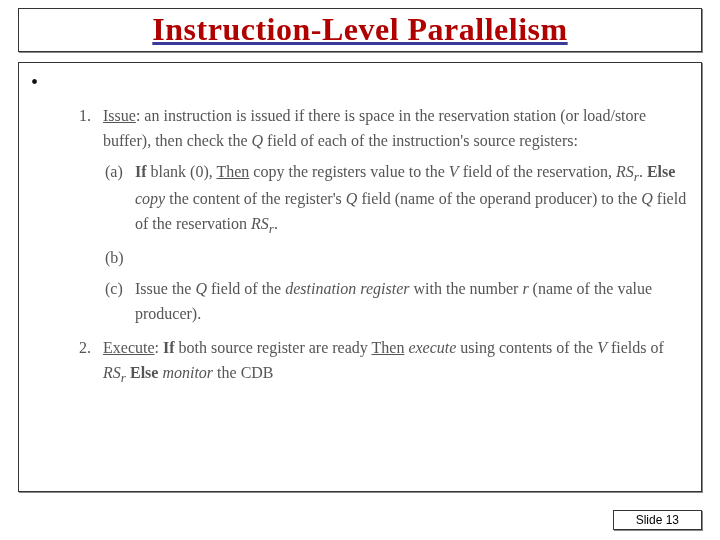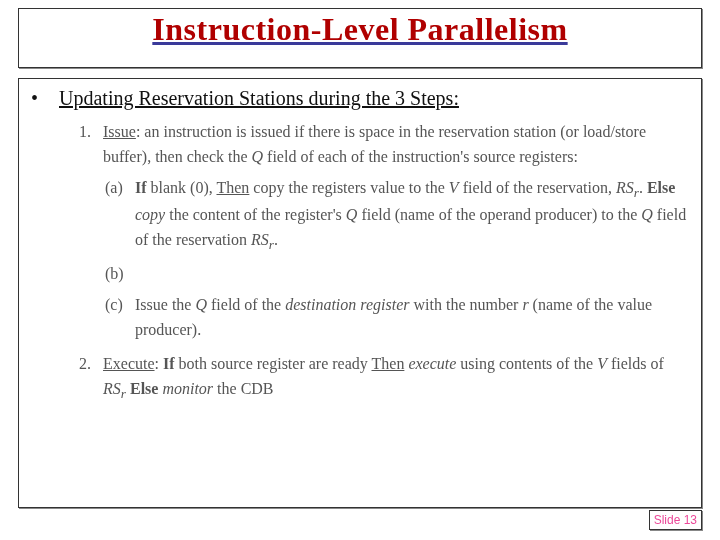--- a/index.html
+++ b/index.html
@@ -8,21 +8,21 @@
     height: 540px;
     background: #fff;
     font-family: "Times New Roman", Times, serif;
     position: relative;
     overflow: hidden;
   }
   .title-box {
     margin: 8px 18px 0 18px;
     border: 1px solid #333;
     box-shadow: 1px 1px 0 #888;
-    padding: 2px 0 19px 0;
+    padding: 2px 0 3px 0;
     text-align: center;
   }
   .title-box h1 {
     font-size: 32px;
     font-weight: bold;
     color: #b00000;
     text-decoration: underline;
     text-decoration-color: #3a3a9a;
     letter-spacing: 0.5px;
   }
@@ -69,37 +69,36 @@
   .sub-label { width: 30px; flex-shrink: 0; }
   .u { text-decoration: underline; margin-top: 42px; }
   .i { font-style: italic; }
   .rs { font-style: italic; }
   .pager {
     position: absolute;
     right: 18px;
     bottom: 10px;
     border: 1px solid #333;
     box-shadow: 1px 1px 0 #888;
-    padding: 2px 4px;
+    padding: 2px 22px;
     font-family: Arial, Helvetica, sans-serif;
     font-size: 12px;
-    color: #ec4899;
+    color: #000000;
   }
 </style>
 </head>
 <body>
 
 <div class="title-box">
   <h1>Instruction-Level Parallelism</h1>
 </div>
 
 <div class="content-box">
   <div class="bullet-row">
     <div class="bullet">•</div>
-    <div class="bullet-text">Updating Reservation Stations during the 3 Steps:</div>
   </div>
 
   <div class="inner">
 
     <div class="num-item">
       <div class="num-label">1.</div>
       <div>
         <span class="u">Issue</span><span>: an instruction is issued if there is space in the reservation station (or load/store buffer), then check the </span><span class="i">Q</span><span> field of each of the instruction's source registers:</span>
       </div>
     </div>

